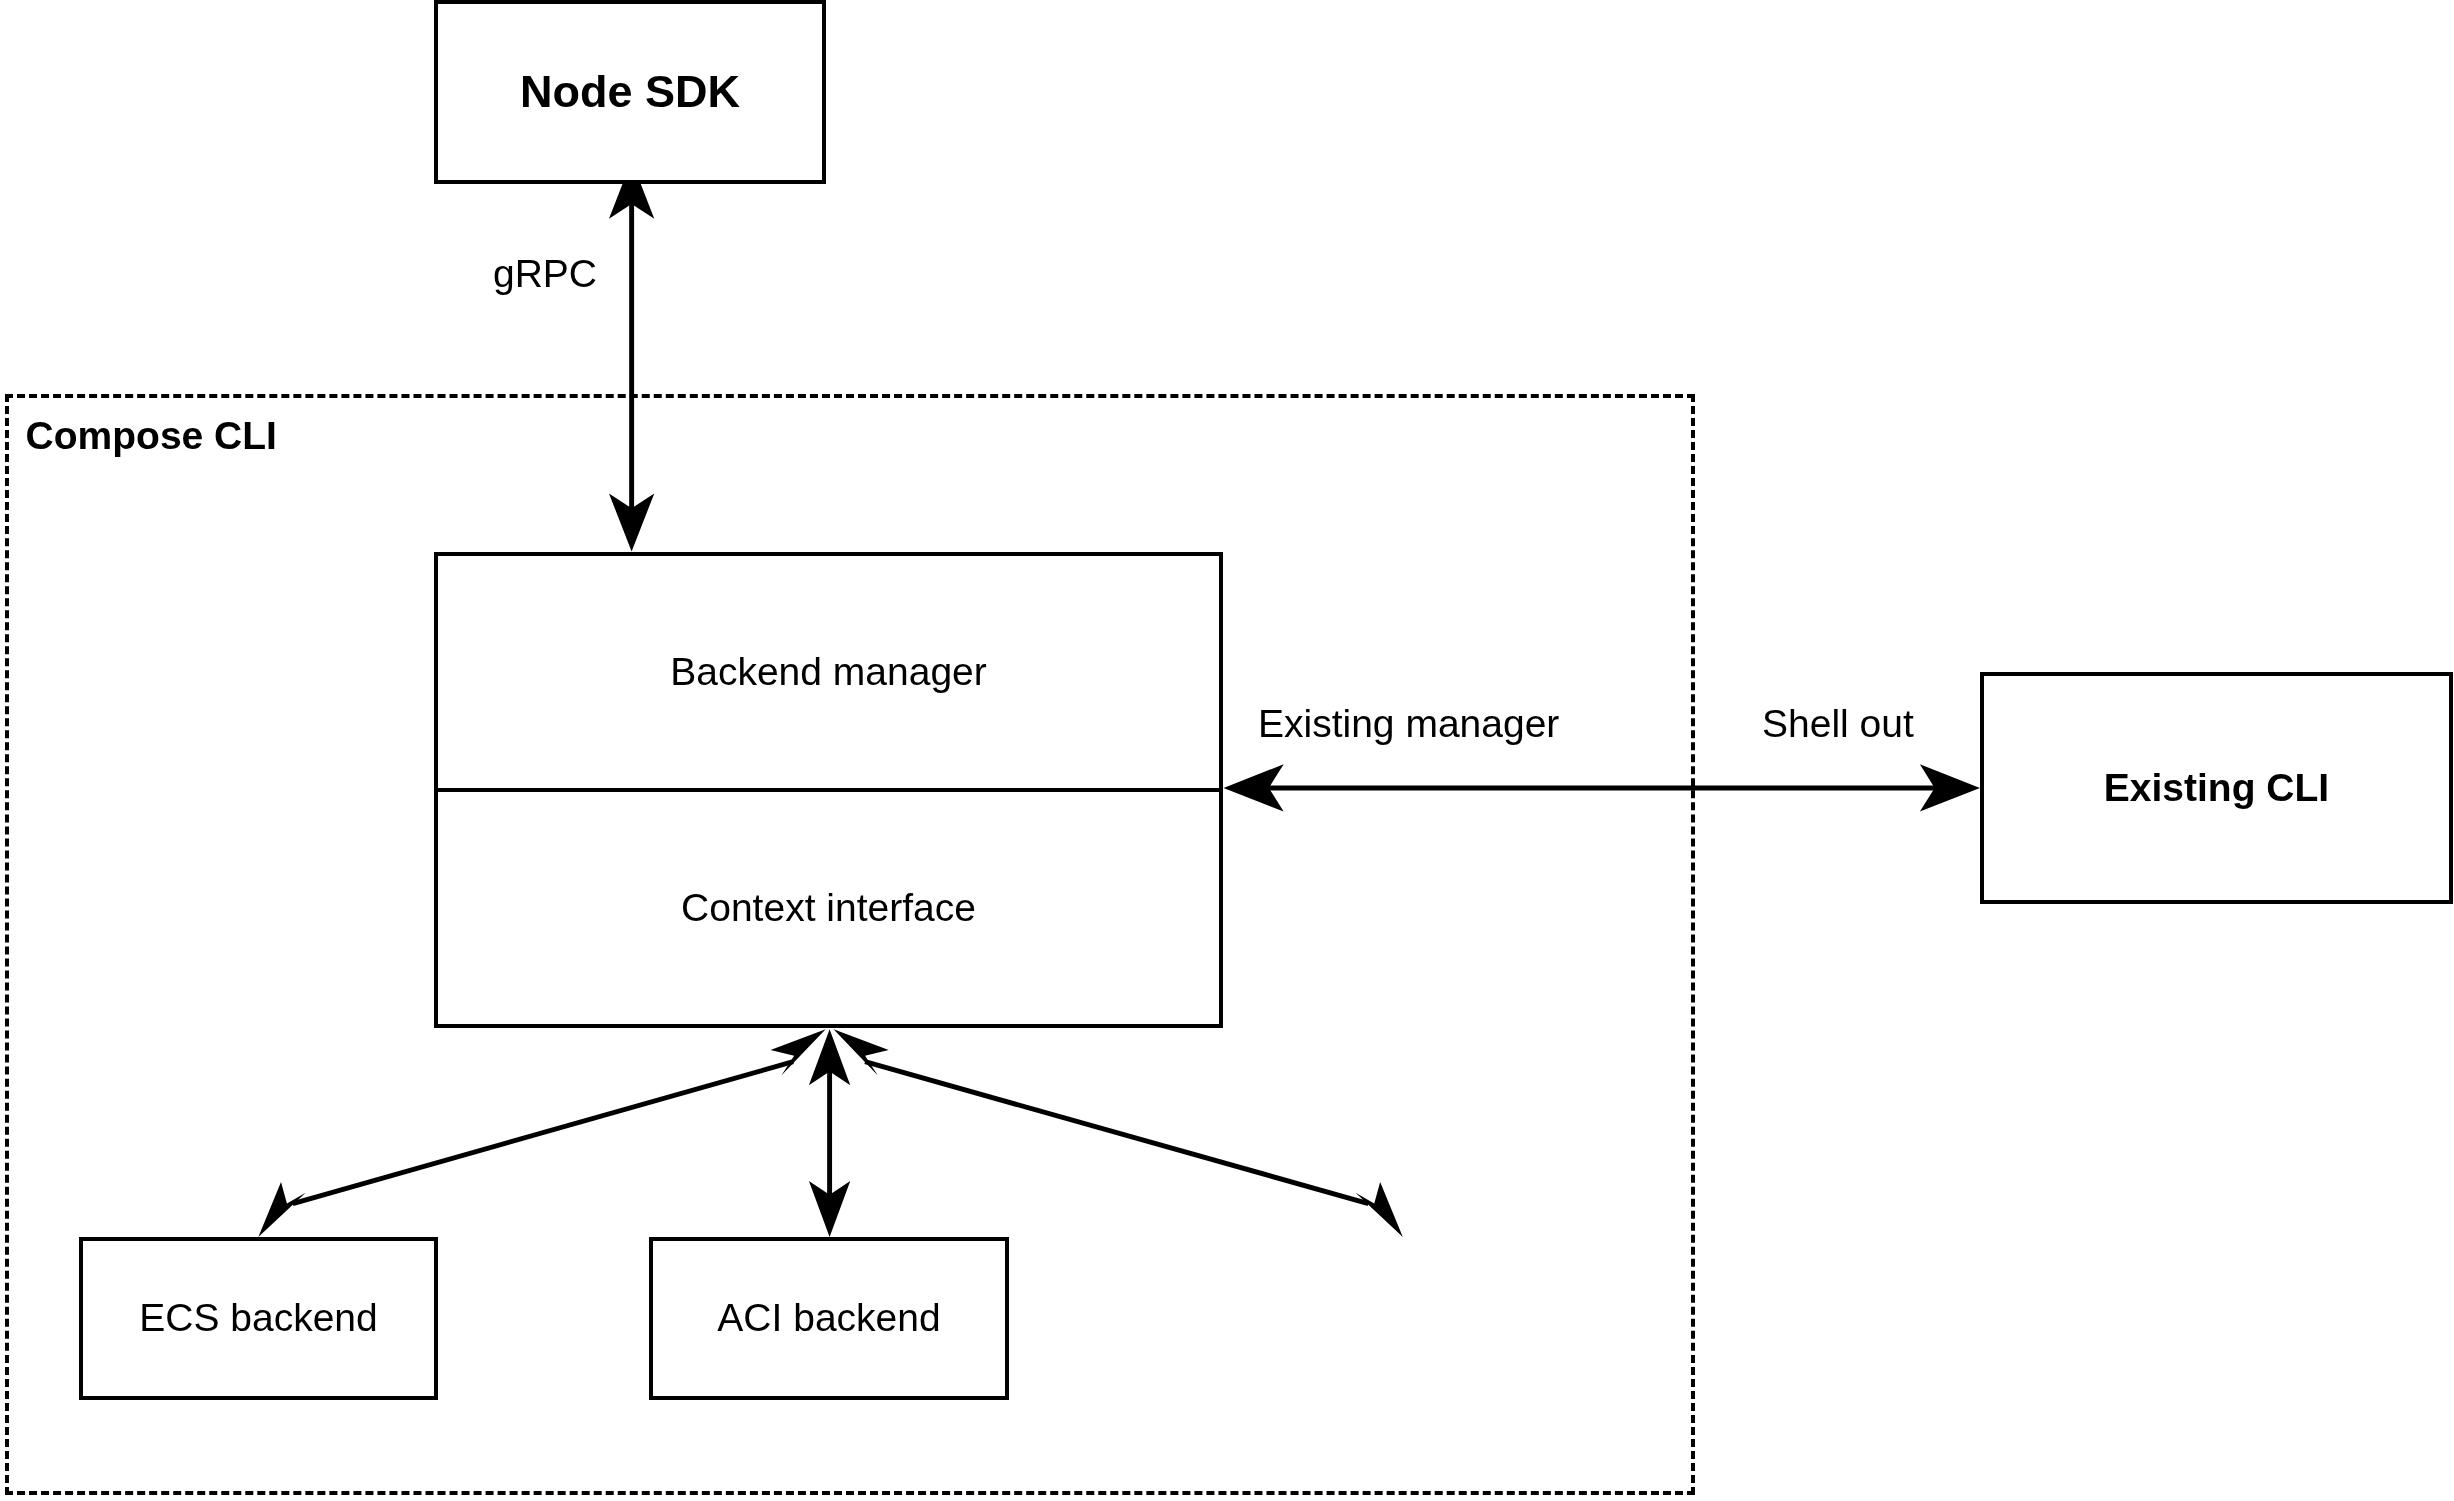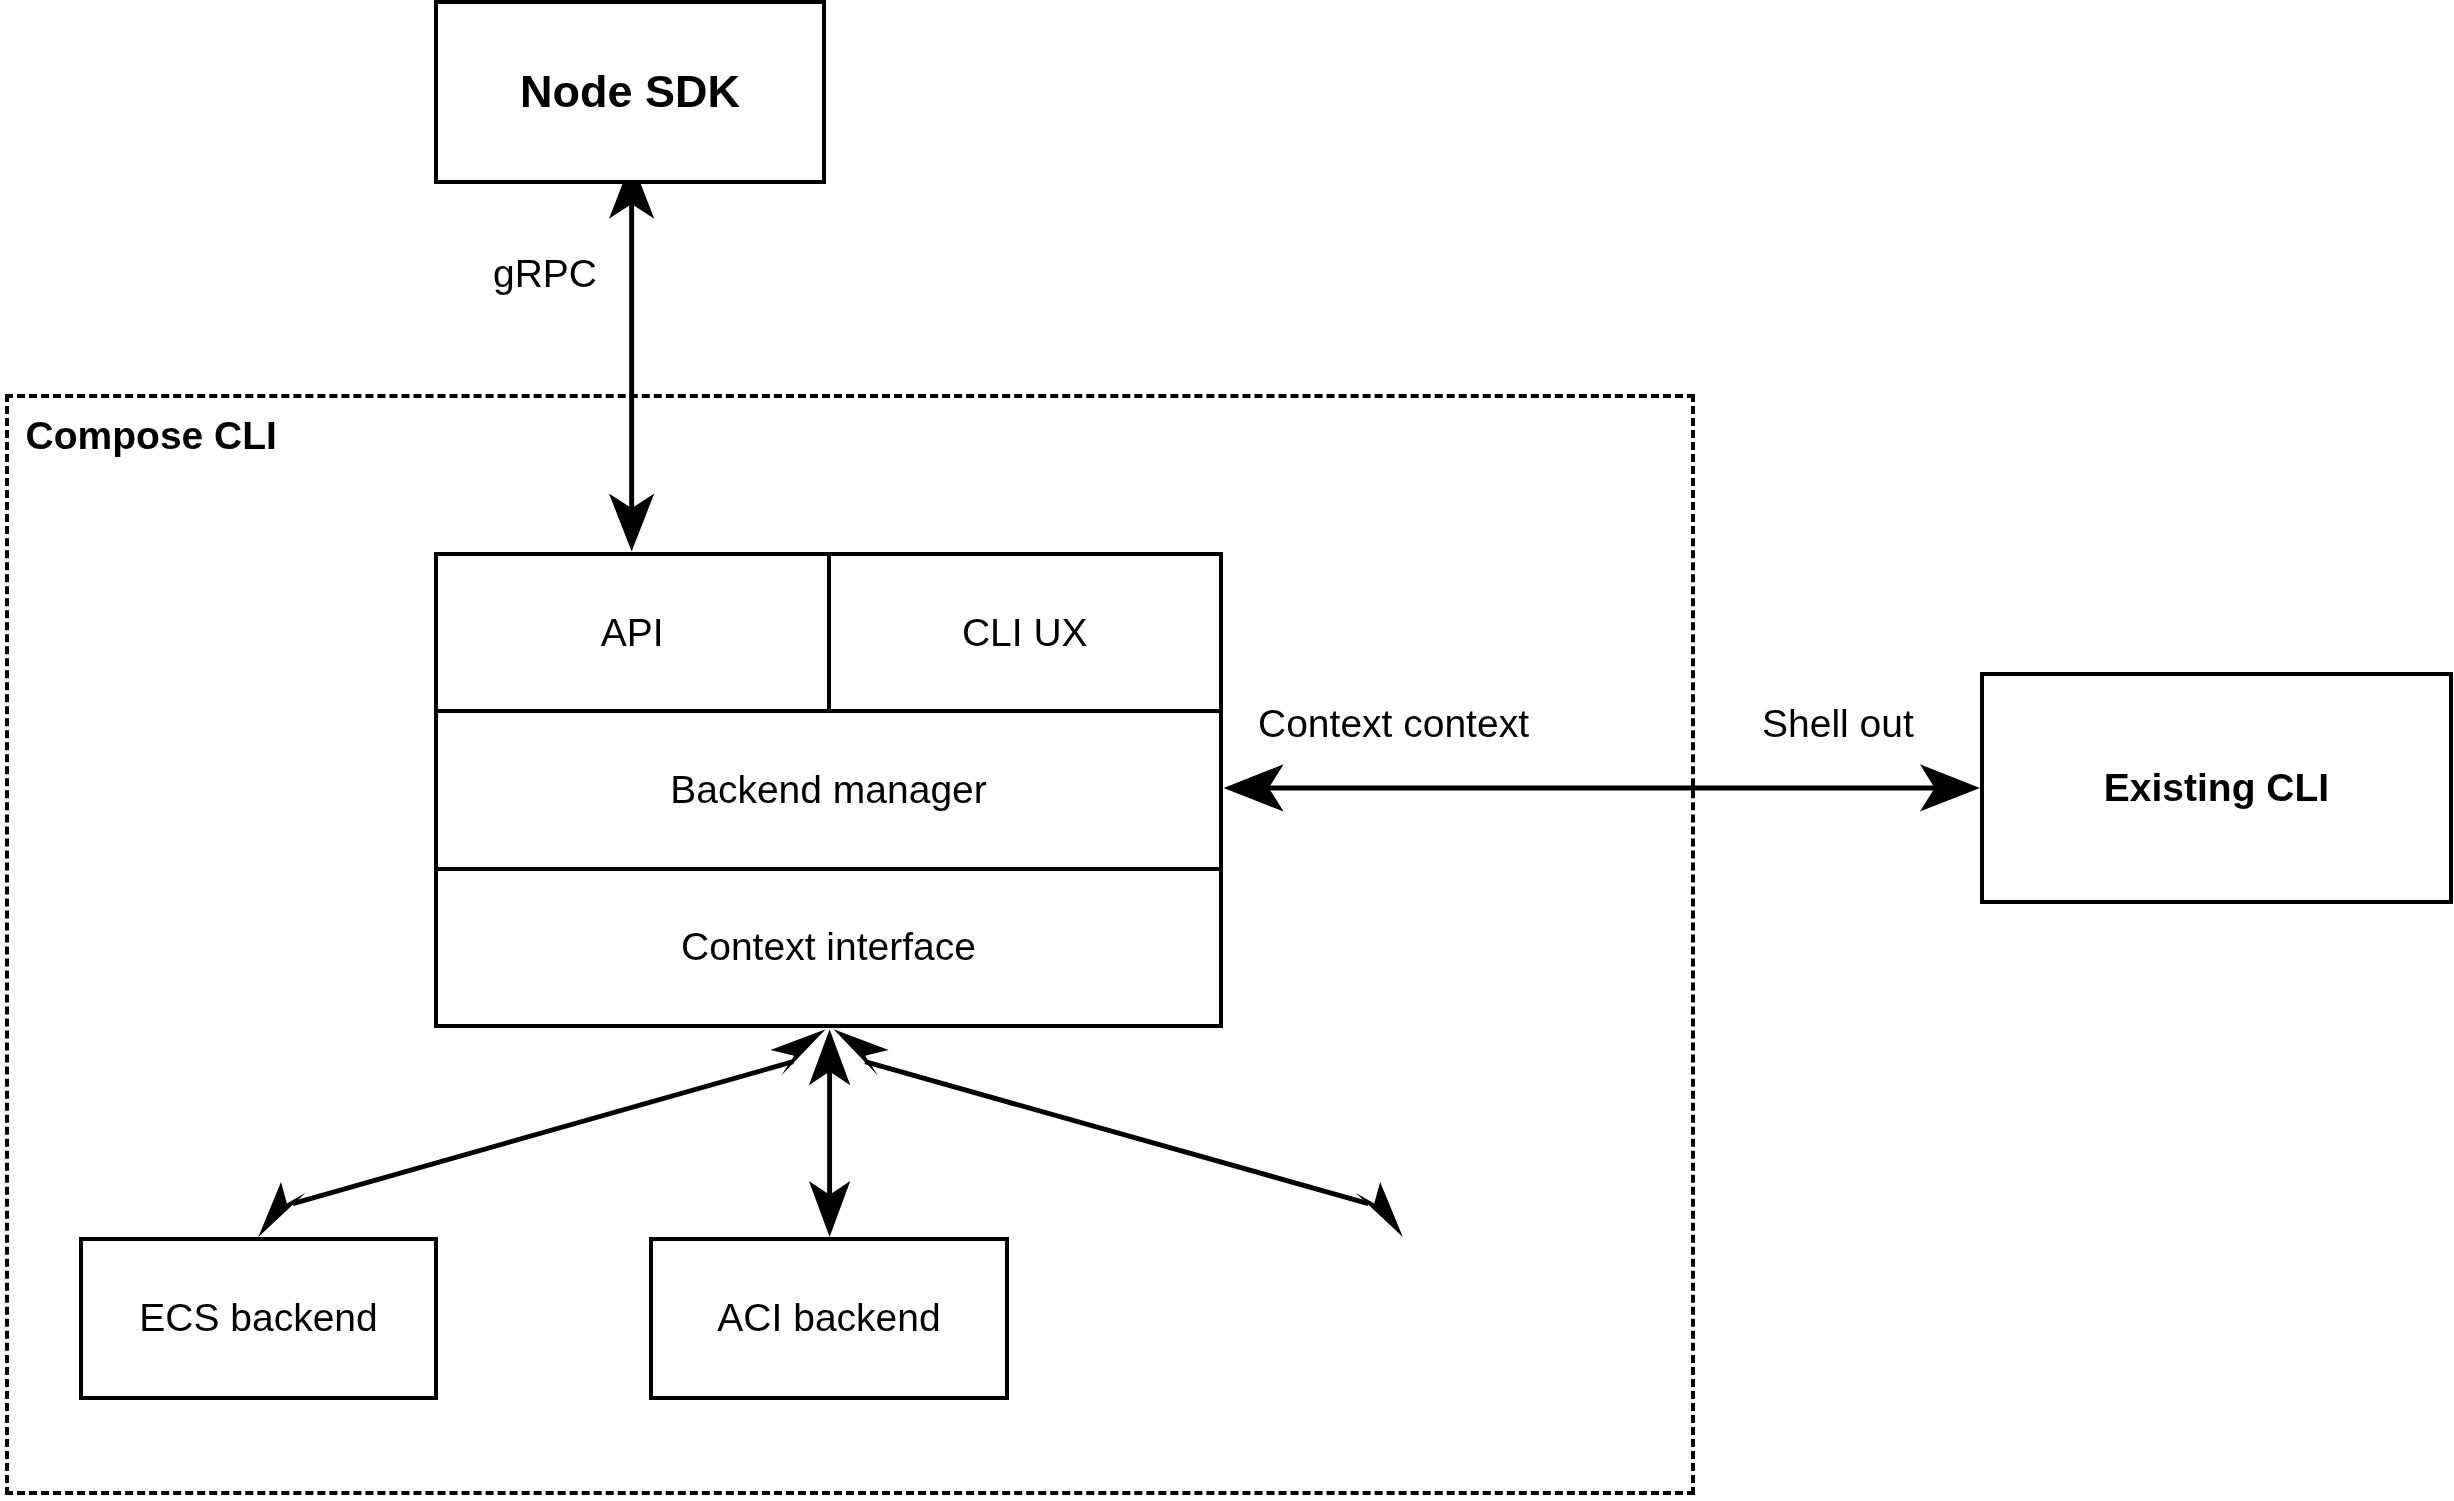--- a/index.html
+++ b/index.html
@@ -150,44 +150,36 @@
   </div>
 
   <div class="dashed-container" style="left:4.9px; top:394px; width:1690px; height:1101px;"></div>
 
   <div class="container-title" style="left:25.6px; top:414px; font-size:39px;">
     <span>Compose CLI</span>
   </div>
 
   <div class="stack" style="left:434px; top:552px; width:789px; height:476px;">
 
-    <div class="stack-row">
-      <div class="stack-cell" style="font-size:39px;">
-        <span class="box-label">API</span>
-      </div>
-      <div class="stack-cell" style="font-size:39px;">
-        <span class="box-label">CLI UX</span>
-      </div>
-    </div>
 
     <div class="stack-row">
       <div class="stack-cell" style="font-size:39px;">
         <span class="box-label">Backend manager</span>
       </div>
     </div>
 
     <div class="stack-row">
       <div class="stack-cell" style="font-size:39px;">
         <span class="box-label">Context interface</span>
       </div>
     </div>
   </div>
 
   <div class="edge-label" style="left:1258px; top:702px; font-size:39px;">
-    <span>Context context</span>
+    <span>Existing manager</span>
   </div>
 
   <div class="edge-label" style="left:1750px; top:702px; font-size:39px;margin-left:12px;">
     <span>Shell out</span>
   </div>
 
   <div class="box bold" style="left:1980px; top:672px; width:473px; height:232px; font-size:39px;">
     <span class="box-label">Existing CLI</span>
   </div>
 

